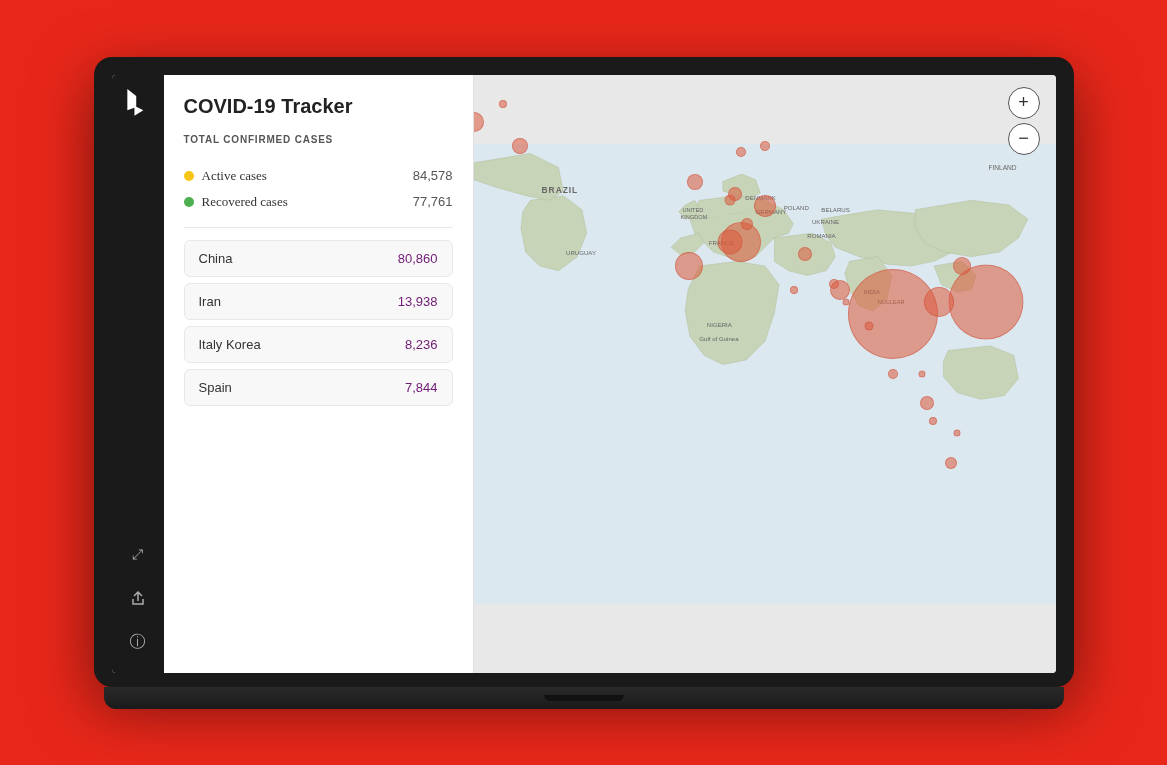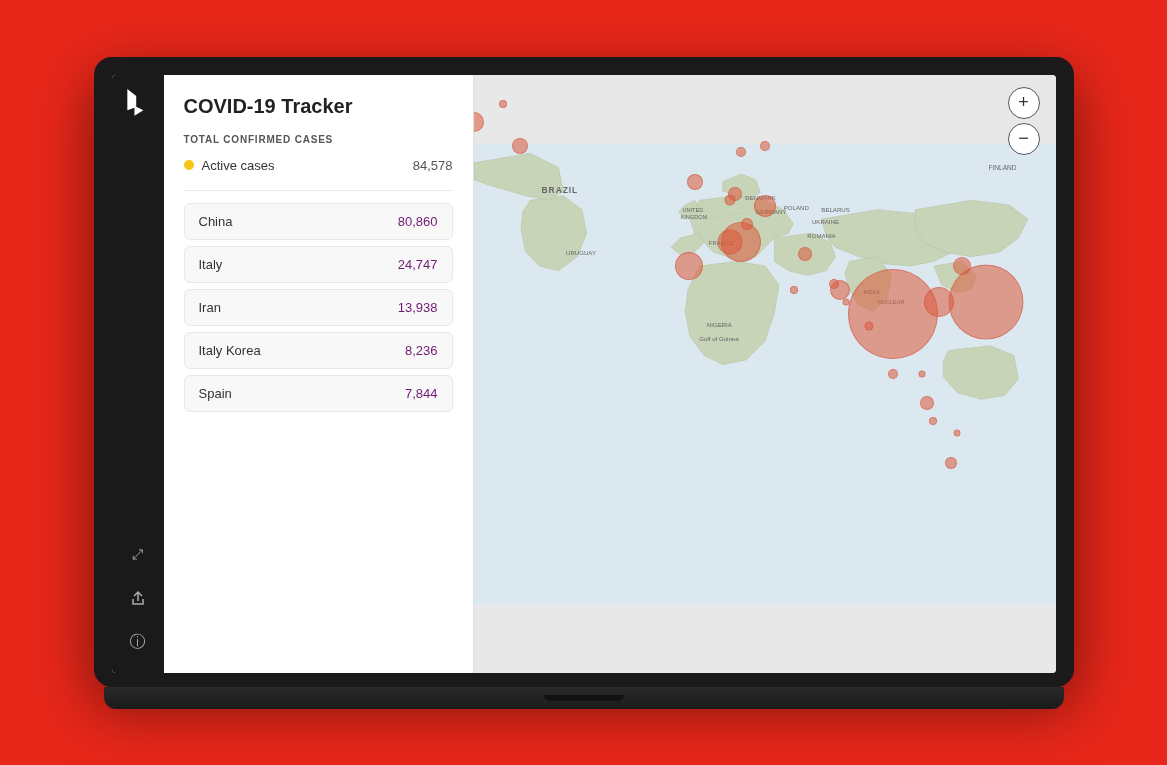--- a/index.html
+++ b/index.html
@@ -89,21 +89,21 @@
       color: #222;
       margin-bottom: 16px;
     }
 
     .total-label {
       font-size: 10px;
       font-weight: 700;
       color: #555;
       letter-spacing: 0.8px;
       text-transform: uppercase;
-      margin-bottom: 8px;
+      margin-bottom: 18px;
     }
 
     .total-number {
       font-size: 38px;
       font-weight: 700;
       color: #e8271a;
       margin-bottom: 14px;
       letter-spacing: -1px;
     }
 
@@ -113,20 +113,21 @@
       justify-content: space-between;
       padding: 5px 0;
       font-size: 13px;
       color: #333;
     }
 
     .stat-left {
       display: flex;
       align-items: center;
       gap: 8px;
+      font-family: Liberation Serif, serif;
     }
 
     .dot {
       width: 10px;
       height: 10px;
       border-radius: 50%;
       flex-shrink: 0;
     }
 
     .dot-active { background: #f5c518; }
@@ -239,32 +240,35 @@
         <div class="total-label">TOTAL CONFIRMED CASES</div>
 
         <div>
           <div class="stat-row">
             <div class="stat-left">
               <div class="dot dot-active"></div>
               <span>Active cases</span>
             </div>
             <span class="stat-value">84,578</span>
           </div>
+          <div class="stat-row">
+            <div class="stat-left">
+              <div class="dot dot-recovered"></div>
+              <span>Recovered cases</span>
+            </div>
+            <span class="stat-value">77,761</span>
+          </div>
         </div>
 
         <div class="divider"></div>
 
         <div class="country-list">
           <div class="country-row">
             <span class="country-name">China</span>
             <span class="country-count">80,860</span>
-          </div>
-          <div class="country-row">
-            <span class="country-name">Italy</span>
-            <span class="country-count">24,747</span>
           </div>
           <div class="country-row">
             <span class="country-name">Iran</span>
             <span class="country-count">13,938</span>
           </div>
           <div class="country-row">
             <span class="country-name">Italy Korea</span>
             <span class="country-count">8,236</span>
           </div>
           <div class="country-row">

